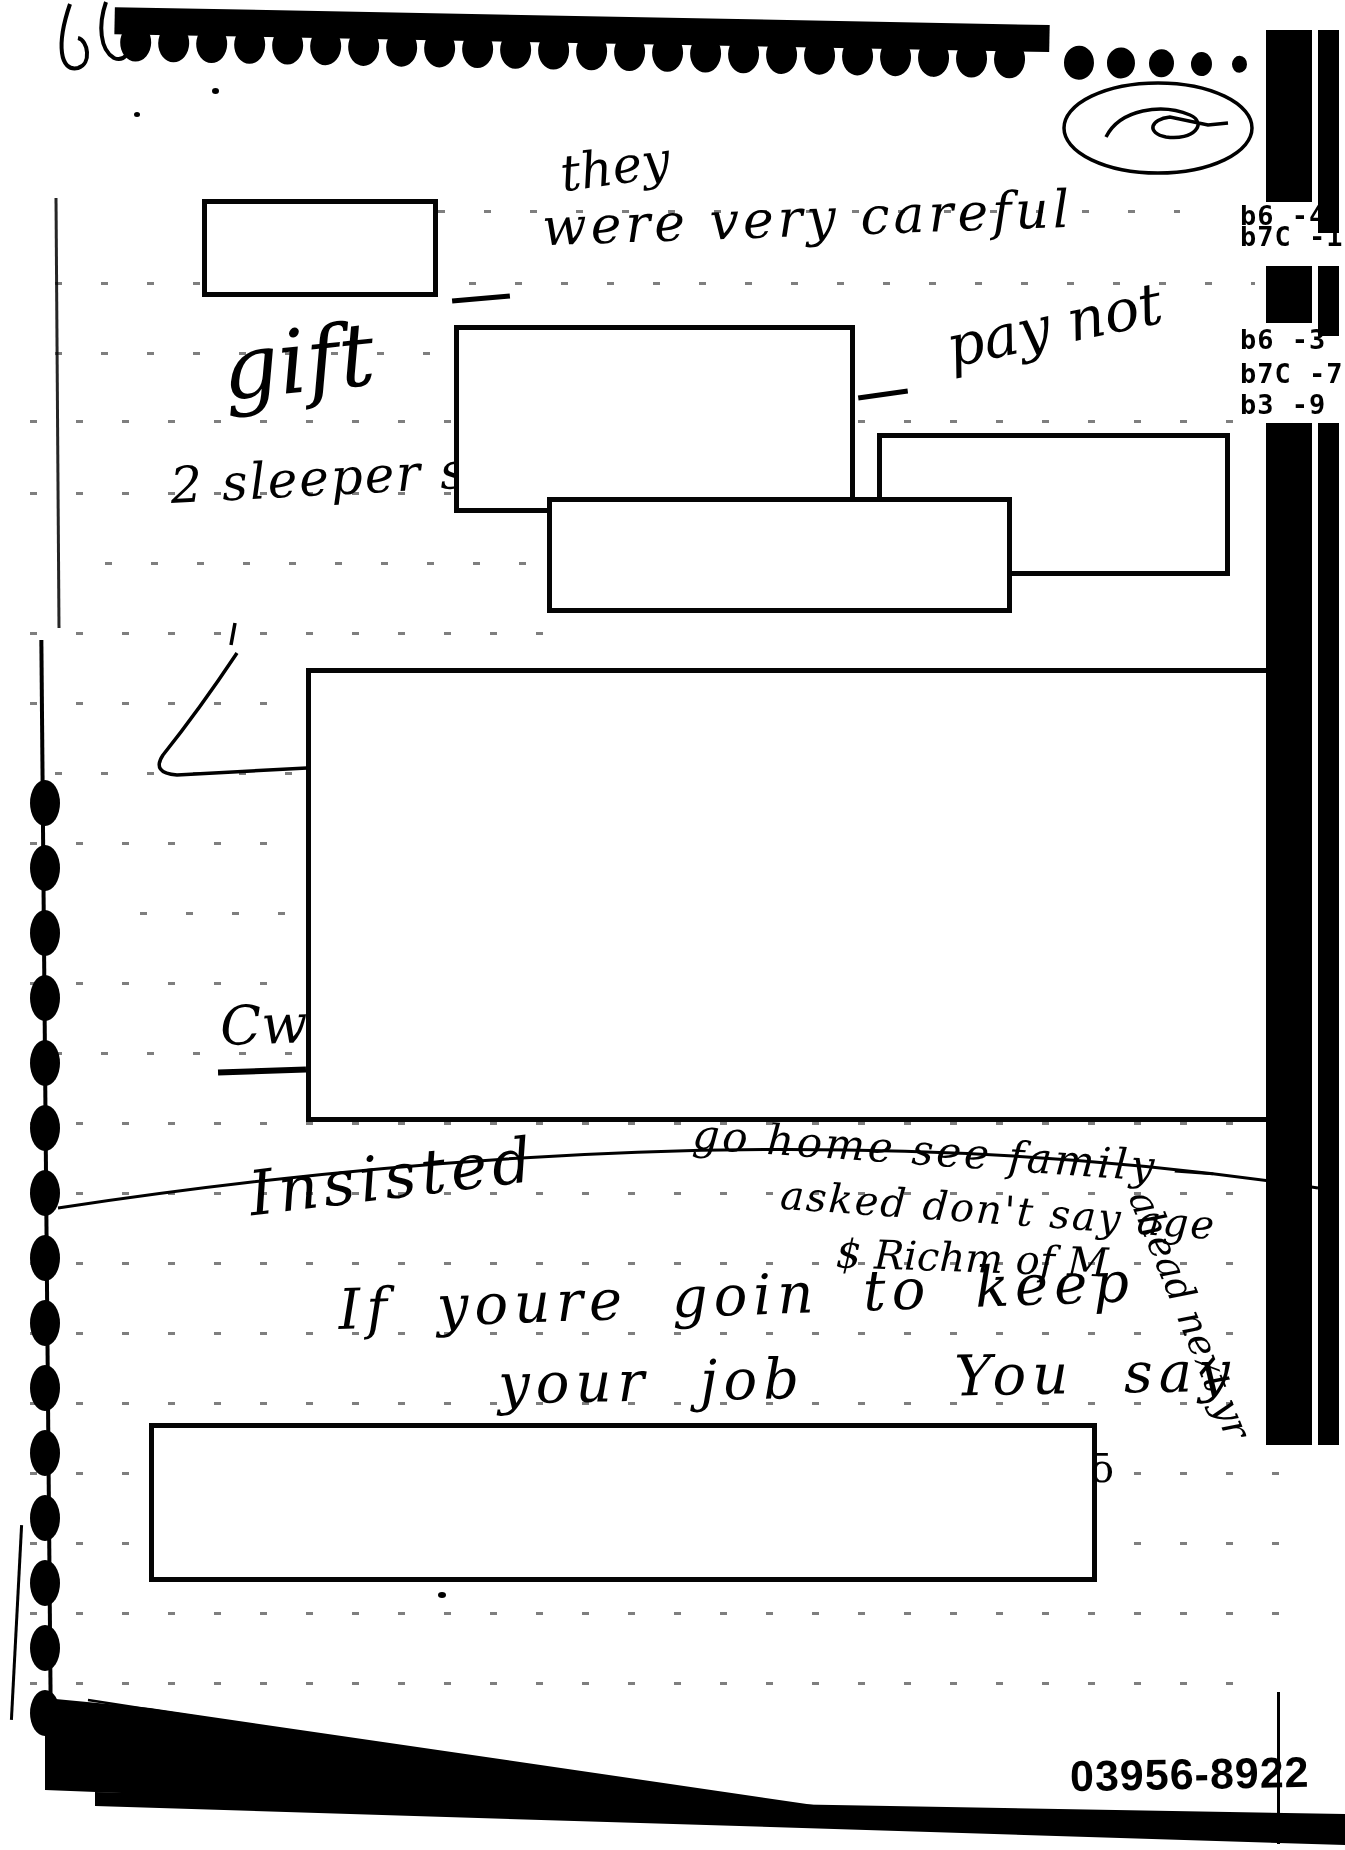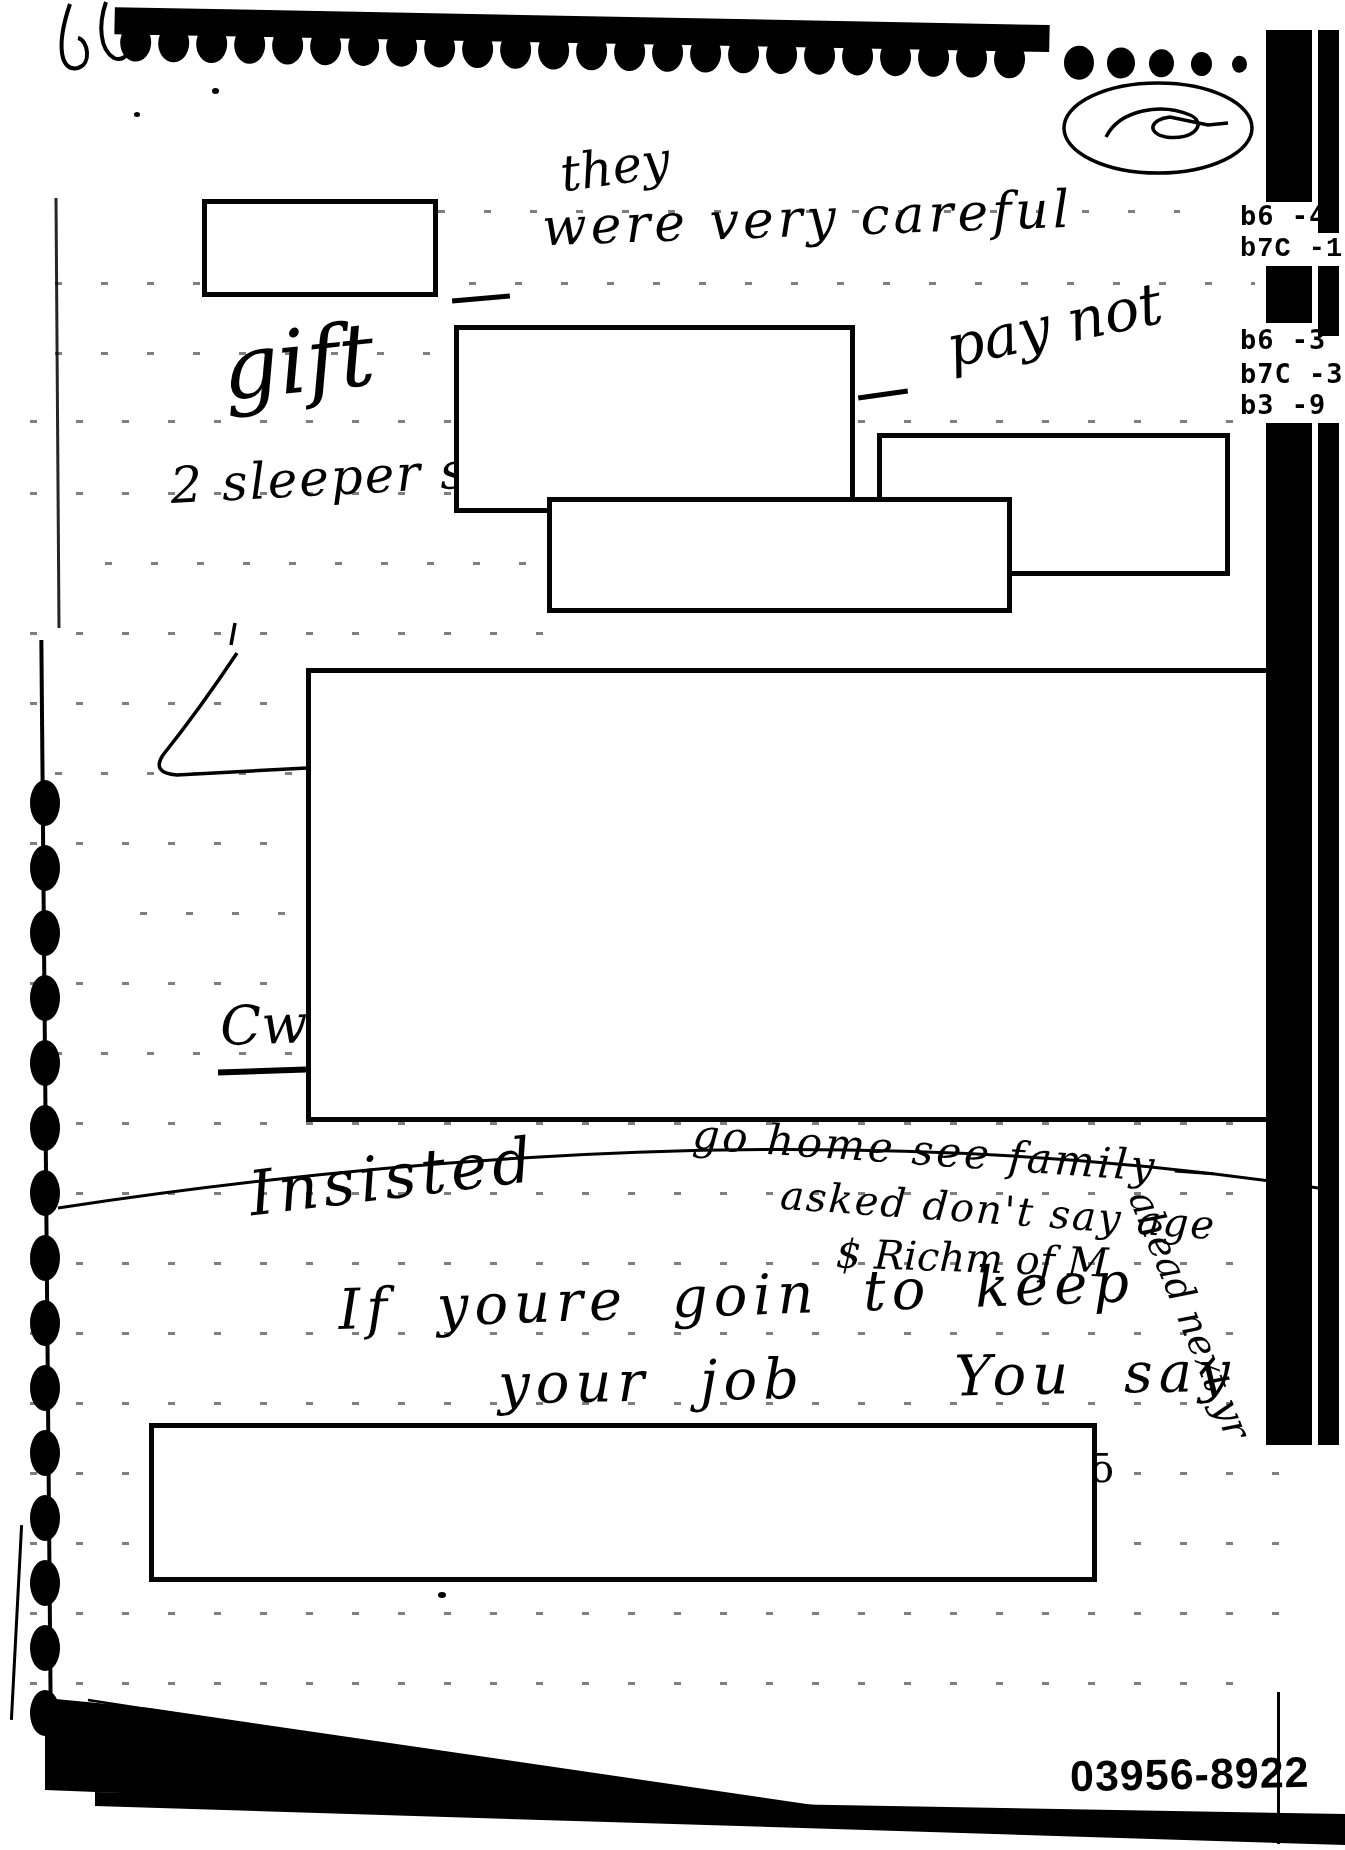--- a/index.html
+++ b/index.html
@@ -131,23 +131,23 @@
   <div class="blob" style="top:1235px;"></div>
   <div class="blob" style="top:1300px;"></div>
   <div class="blob" style="top:1365px;"></div>
   <div class="blob" style="top:1430px;"></div>
   <div class="blob" style="top:1495px;"></div>
   <div class="blob" style="top:1560px;"></div>
   <div class="blob" style="top:1625px;"></div>
   <div class="blob" style="top:1690px;"></div>
 
   <div class="code" style="top:200px;">b6 -4</div>
-  <div class="code" style="top:234px;font-family:Liberation Mono, monospace;">b7C -1</div>
+  <div class="code" style="top:221px;">b7C -1</div>
   <div class="code" style="top:324px;">b6 -3</div>
-  <div class="code" style="top:358px;">b7C -3</div>
+  <div class="code" style="top:358px;">b7C -7</div>
   <div class="code" style="top:389px;">b3 -9</div>
 
   <div class="hw under" style="left:220px;top:998px;font-size:54px;transform:rotate(-2deg);">Cwe</div>
   <div class="stroke" style="left:218px;top:1068px;width:88px;height:6px;transform:rotate(-2deg);z-index:2;"></div>
   <div class="hw under" style="left:170px;top:450px;font-size:50px;letter-spacing:2px;transform:rotate(-3deg);">2 sleeper space</div>
 
   <div class="box" style="left:202px;top:199px;width:236px;height:98px;"></div>
   <div class="box" style="left:454px;top:325px;width:401px;height:188px;"></div>
   <div class="box" style="left:877px;top:433px;width:353px;height:143px;"></div>
   <div class="box" style="left:547px;top:497px;width:465px;height:116px;"></div>

